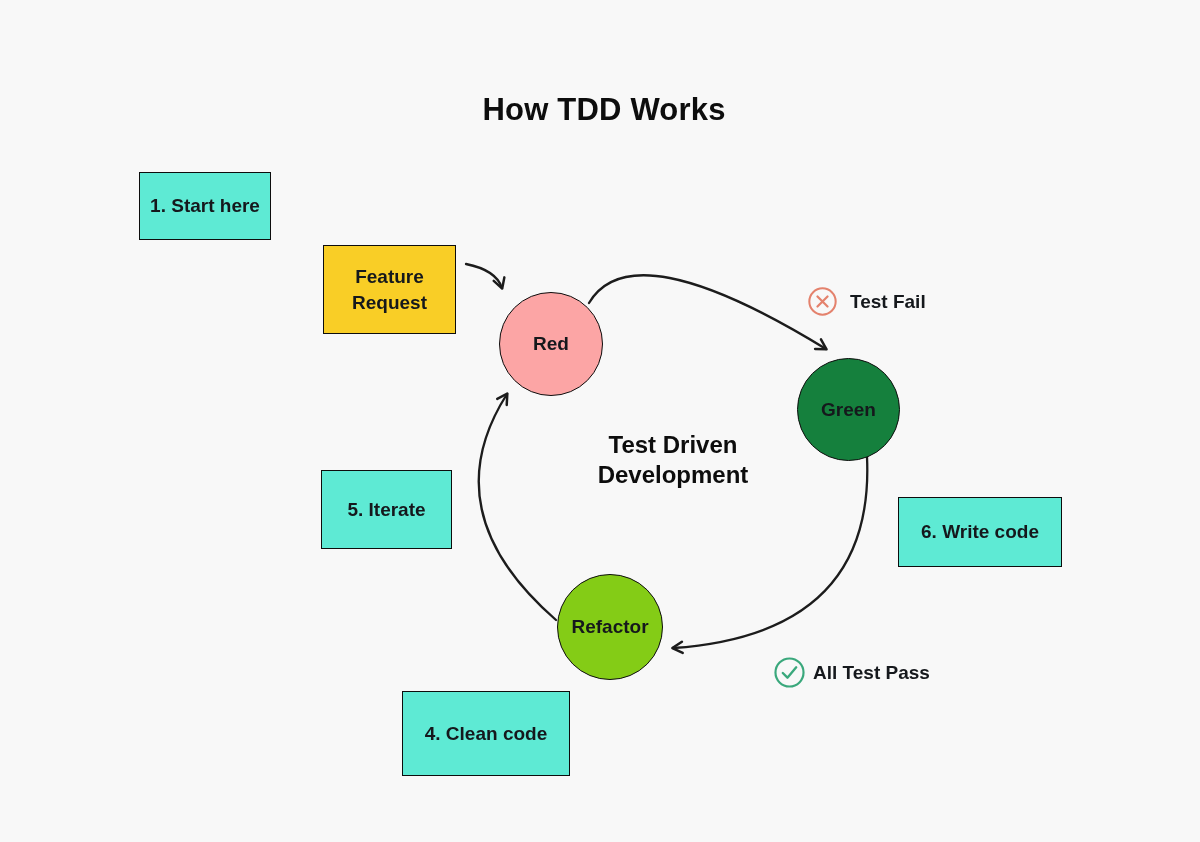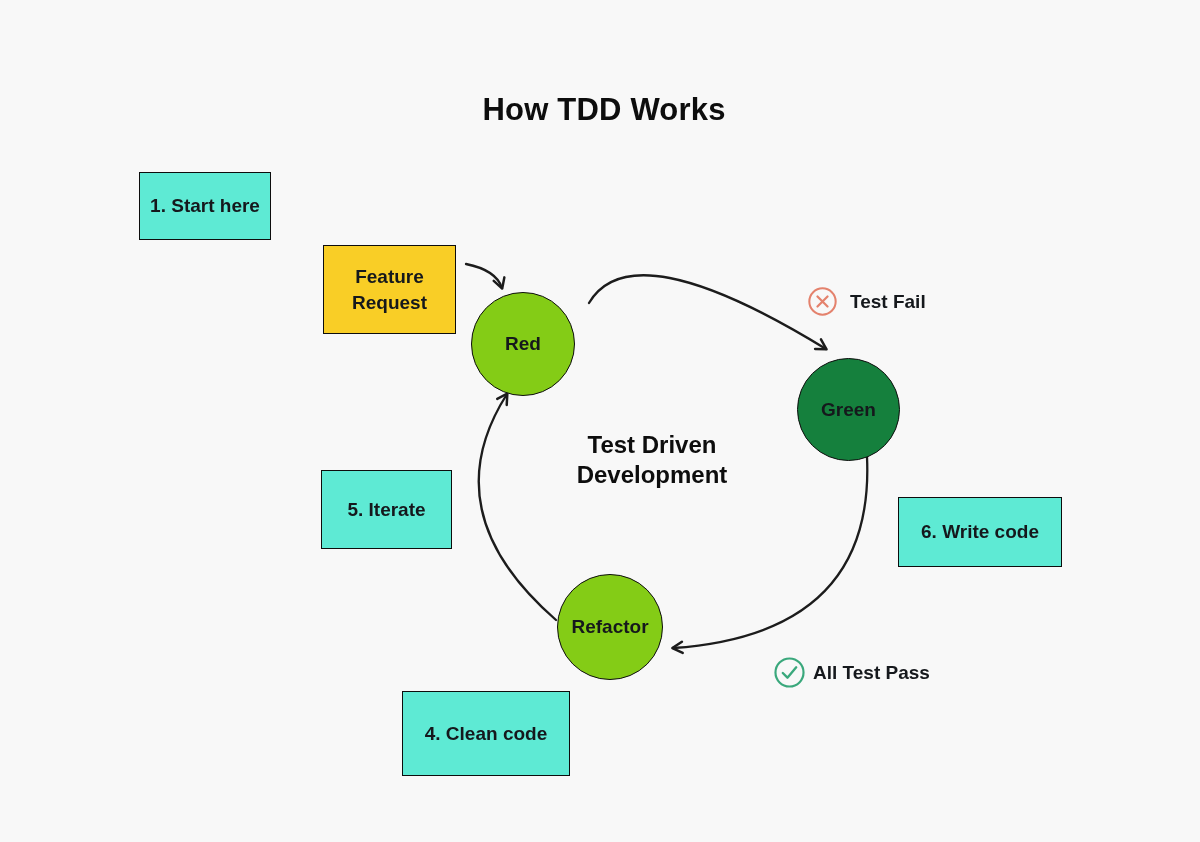--- a/index.html
+++ b/index.html
@@ -52,26 +52,26 @@
     position: absolute;
     border-radius: 50%;
     border: 1.6px solid #0d0d0d;
     display: flex;
     align-items: center;
     justify-content: center;
     font-size: 19px;
     font-weight: 700;
     color: #15181c;
   }
-  .node-red      { left: 471px; top: 292px; width: 104px; height: 104px; background: #84cc16; }
+  .node-red      { left: 499px; top: 292px; width: 104px; height: 104px; background: #fca5a5; }
   .node-green    { left: 797px; top: 358px; width: 103px; height: 103px; background: #15803d; }
   .node-refactor { left: 557px; top: 574px; width: 106px; height: 106px; background: #84cc16; }
   .center-label {
     position: absolute;
-    left: 552px; top: 430px; width: 200px;
+    left: 573px; top: 430px; width: 200px;
     text-align: center;
     font-size: 24px;
     line-height: 30px;
     font-weight: 700;
     color: #0d0d0d;
   }
   .status {
     position: absolute;
     display: flex;
     align-items: center;

